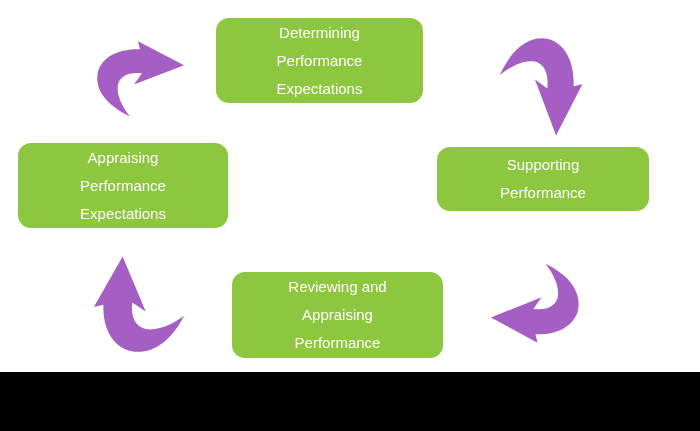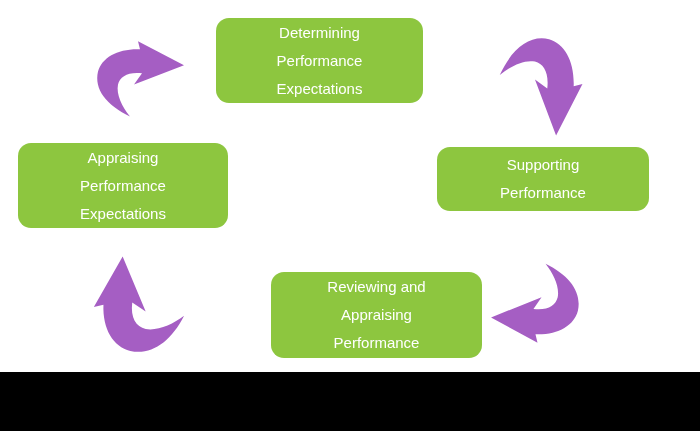--- a/index.html
+++ b/index.html
@@ -23,21 +23,21 @@
   .node-label {
     color: var(--node-text, #ffffff);
     font-size: 15px;
     line-height: 28px;
     text-align: center;
     white-space: pre-line;
   }
 
   .node-top    { left: 216px; top: 18px;  width: 207px; height: 85px; }
   .node-right  { left: 437px; top: 147px; width: 212px; height: 64px; }
-  .node-bottom { left: 232px; top: 272px; width: 211px; height: 86px; margin-left: 39px; }
+  .node-bottom { left: 232px; top: 272px; width: 211px; height: 86px; }
   .node-left   { left: 18px;  top: 143px; width: 210px; height: 85px; }
 
   svg.arrow { position: absolute; fill: var(--arrow-fill, #A55EC3); overflow: visible; }
   .arrow-tl { left: 88px;  top: 38px;  width: 100px; height: 80px;  }
   .arrow-tr { left: 498px; top: 28px;  width: 88px;  height: 112px; }
   .arrow-br { left: 487px; top: 262px; width: 101px; height: 84px;  }
   .arrow-bl { left: 90px;  top: 252px; width: 96px;  height: 110px; }
 
   .footer-bar {
     position: absolute;

